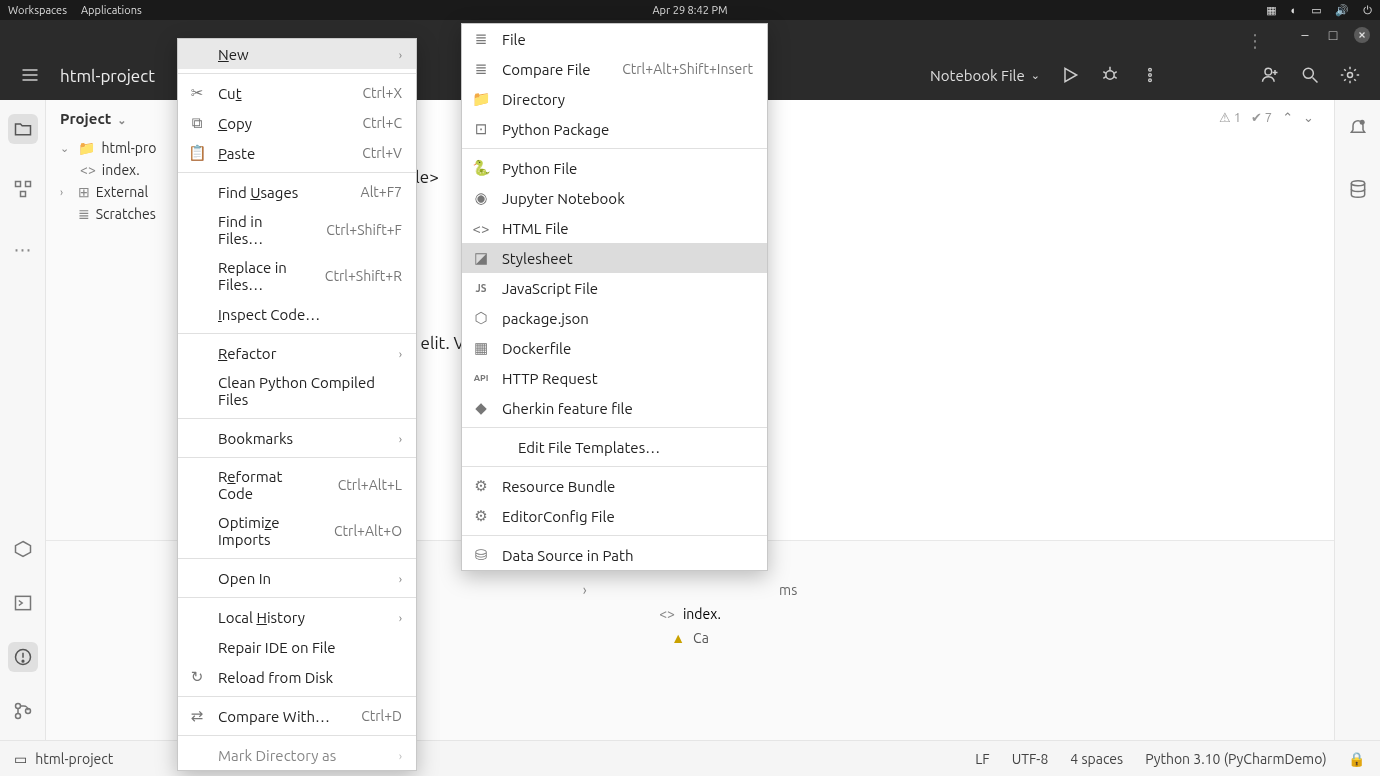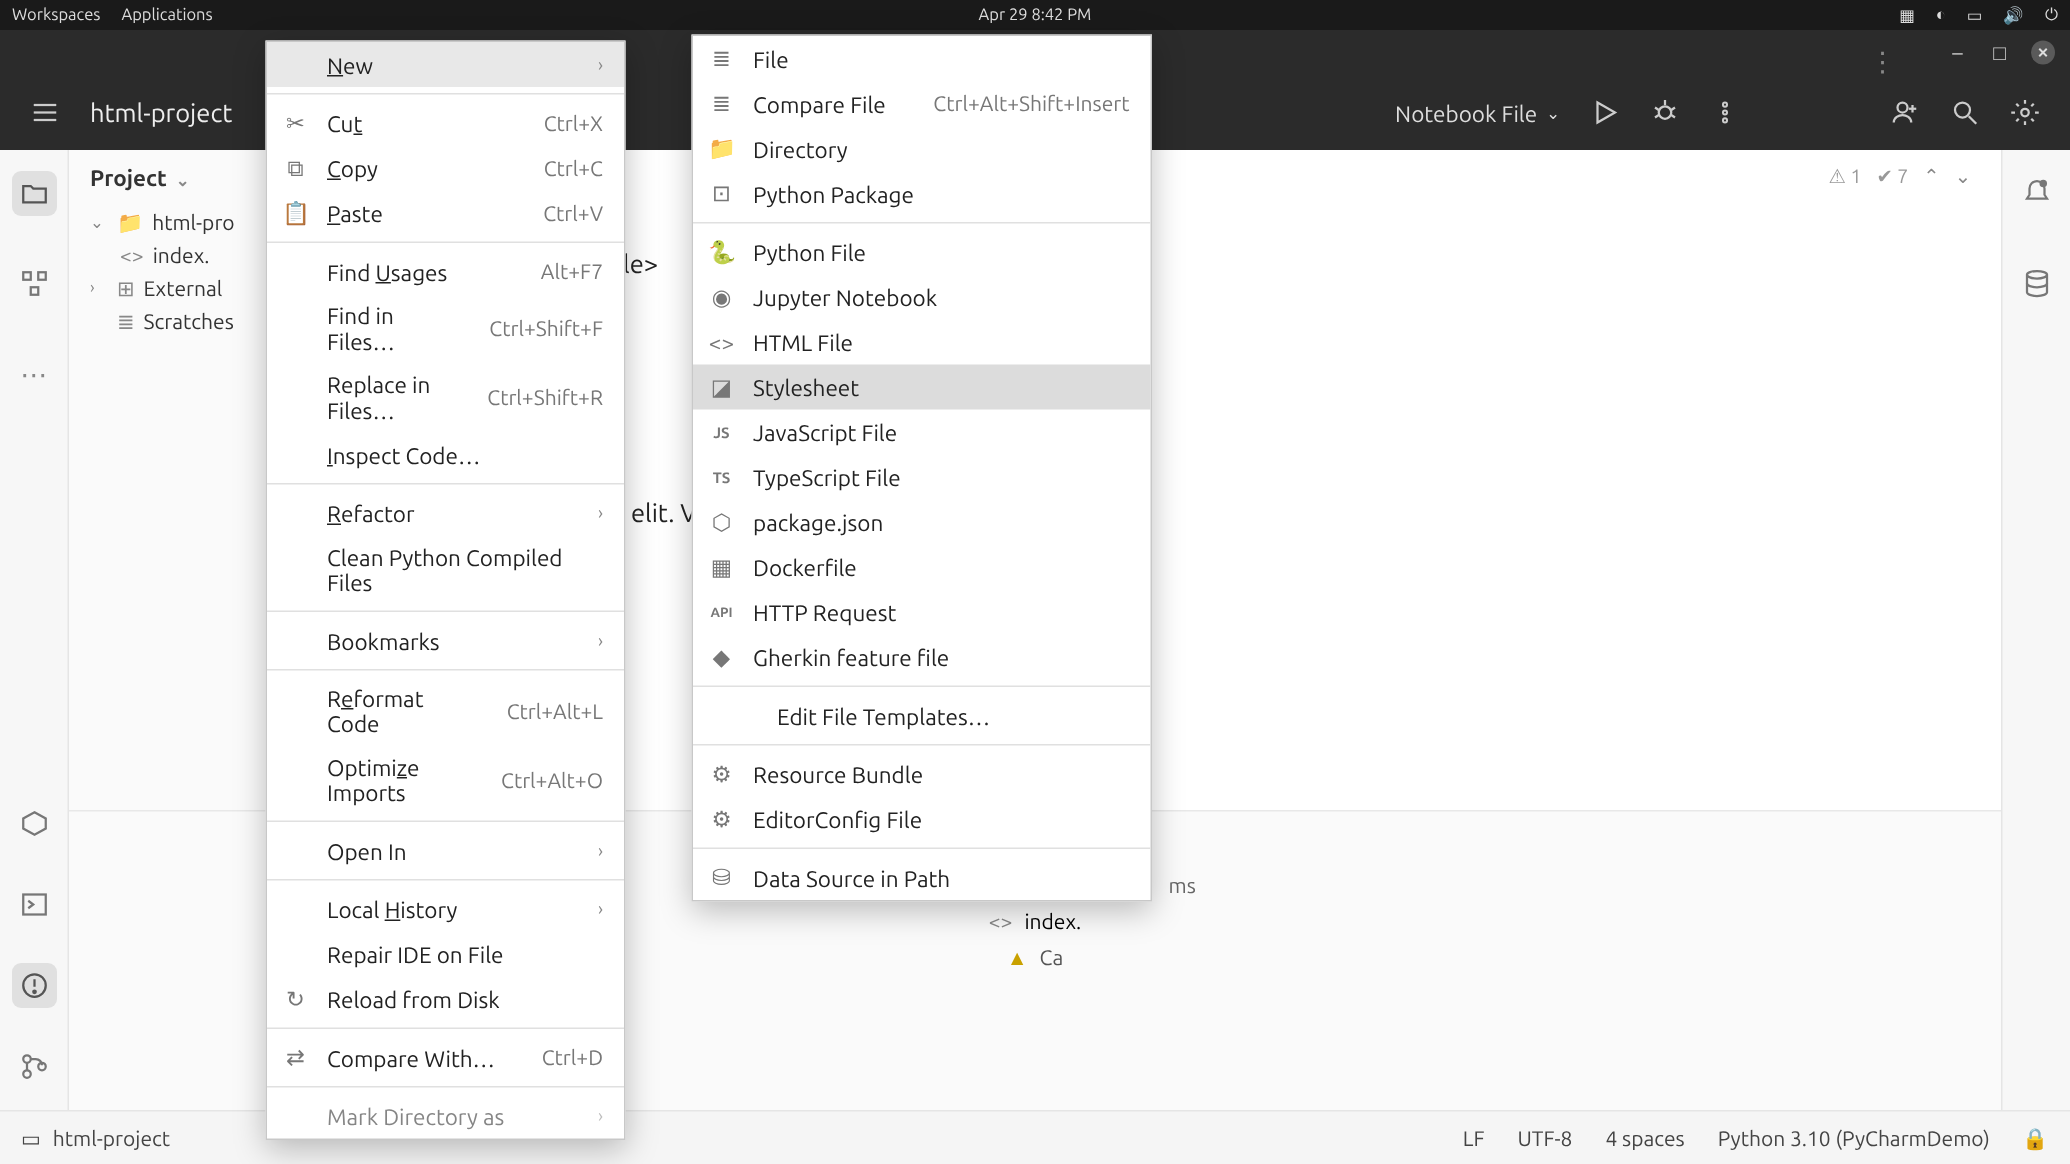--- a/index.html
+++ b/index.html
@@ -67,21 +67,21 @@
 
 
 .menu { position: absolute; background: #fff; border: 1px solid #c8c8c8; box-shadow: 0 6px 20px rgba(0,0,0,0.25); font-size: 15px; color: #222; }
 .menu .row { display: flex; align-items: center; padding: 6px 14px 6px 40px; position: relative; min-height: 30px; }
 .menu .row .micon { position: absolute; left: 10px; width: 18px; text-align: center; color: #777; }
 .menu .row .shortcut { margin-left: auto; color: #777; font-size: 14px; padding-left: 24px; }
 .menu .row .subarrow { margin-left: auto; color: #888; font-size: 12px; }
 .menu .row.highlight { background: #e8e8e8; }
 .menu .row.hover-sub { background: #dcdcdc; }
 .menu .sep { height: 1px; background: #e0e0e0; margin: 4px 0; }
-.menu1 { left: 177px; top: 27px; width: 240px; }
+.menu1 { left: 177px; top: 38px; width: 240px; }
 .menu2 { left: 461px; top: 23px; width: 307px; }
 
 .ud { text-decoration: underline; }
 svg { display: block; }
 </style>
 </head>
 <body>
 
 <div class="os-bar">
   <div class="left">
@@ -425,24 +425,20 @@
     </div>
   <div class="row hover-sub">
       <span class="micon">◪</span>
       <span>Stylesheet</span>
     </div>
   <div class="row">
       <span class="micon" style="font-size:10px;font-weight:bold;">JS</span>
       <span>JavaScript File</span>
     </div>
   <div class="row">
-      <span class="micon" style="font-size:10px;font-weight:bold;">TS</span>
-      <span>TypeScript File</span>
-    </div>
-  <div class="row">
       <span class="micon">⬡</span>
       <span>package.json</span>
     </div>
   <div class="row">
       <span class="micon">▦</span>
       <span>Dockerfile</span>
     </div>
   <div class="row">
       <span class="micon" style="font-size:9px;font-weight:bold;">API</span>
       <span>HTTP Request</span>

